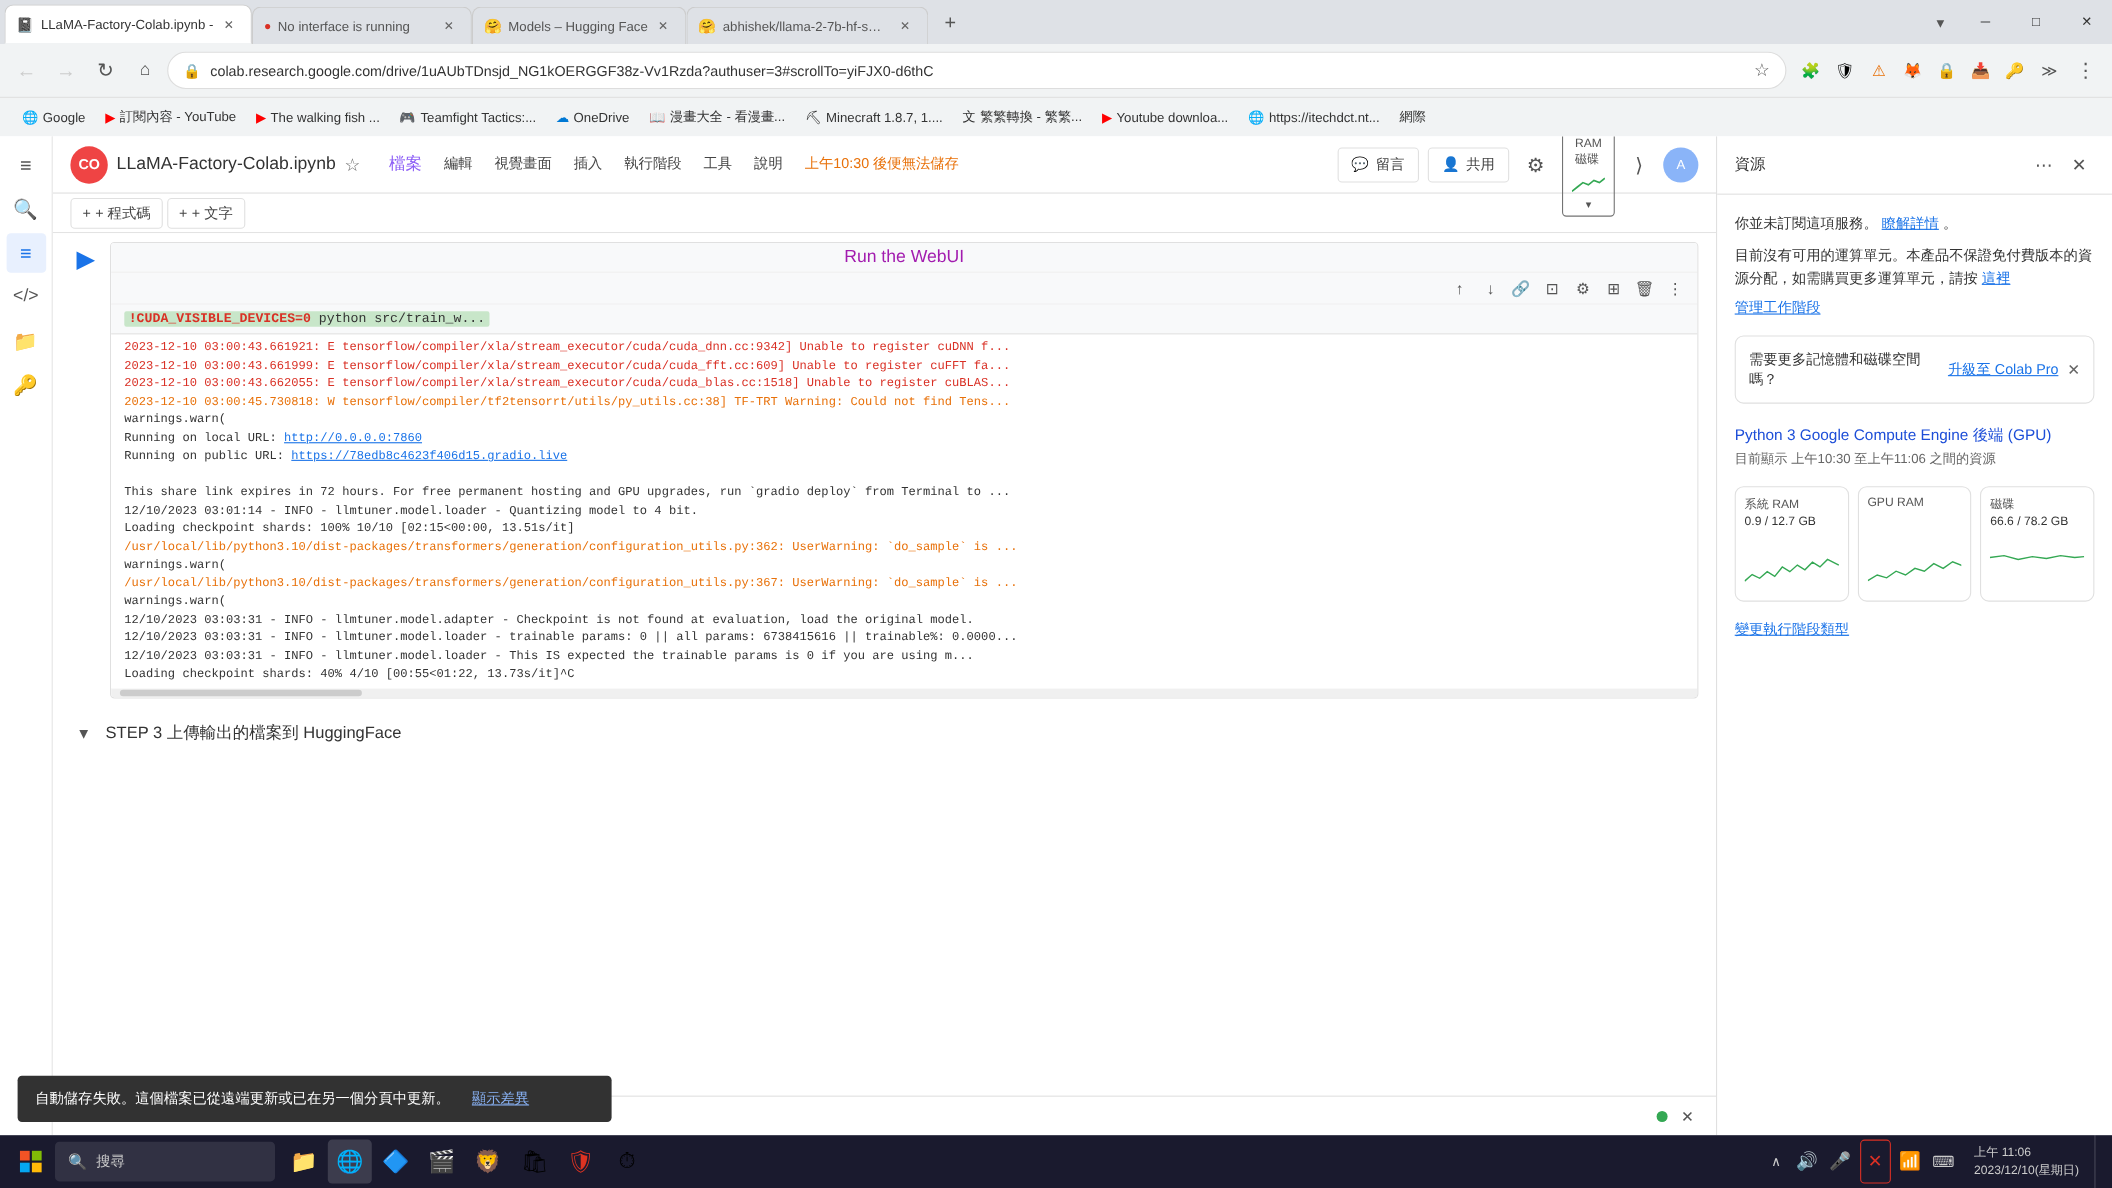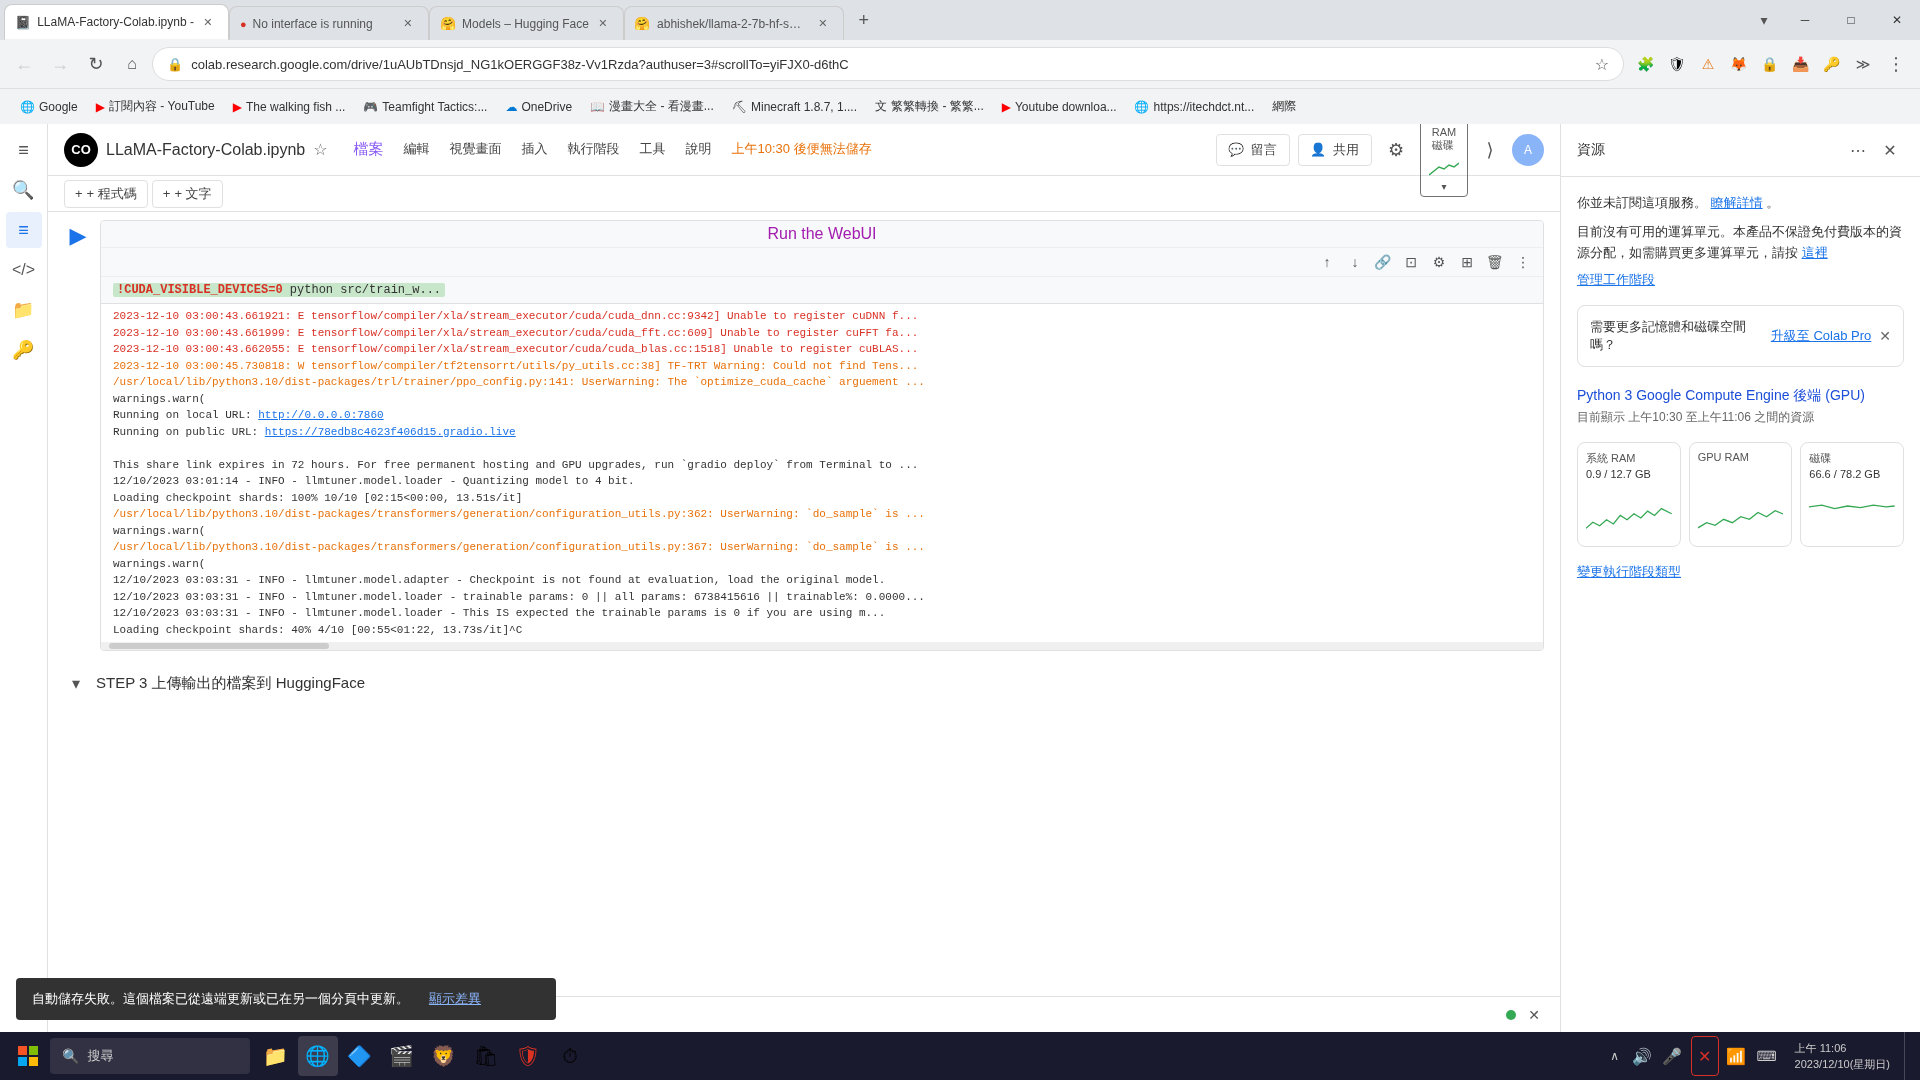--- a/index.html
+++ b/index.html
@@ -129,21 +129,21 @@
       <div style="width:36px; height:36px; border-radius:4px; display:flex; align-items:center; justify-content:center; cursor:pointer; color:#555; font-size:18px;">🔍</div>
       <div style="width:36px; height:36px; border-radius:4px; display:flex; align-items:center; justify-content:center; cursor:pointer; color:#1a73e8; font-size:18px; background:#e8f0fe;">≡</div>
       <div style="width:36px; height:36px; border-radius:4px; display:flex; align-items:center; justify-content:center; cursor:pointer; color:#555; font-size:16px;">&lt;/&gt;</div>
       <div style="width:36px; height:36px; border-radius:4px; display:flex; align-items:center; justify-content:center; cursor:pointer; color:#555; font-size:18px;">📁</div>
       <div style="width:36px; height:36px; border-radius:4px; display:flex; align-items:center; justify-content:center; cursor:pointer; color:#555; font-size:18px;">🔑</div>
     </div>
 
     <div style="flex:1; display:flex; flex-direction:column; overflow:hidden; background:#fff;">
 
       <div style="display:flex; align-items:center; height:52px; padding:0 16px; border-bottom:1px solid #e0e0e0; gap:8px;">
-        <div style="width:34px; height:34px; background:#000000; border-radius:50%; display:flex; align-items:center; justify-content:center; color:white; font-weight:bold; font-size:13px; flex-shrink:0;">
+        <div style="width:34px; height:34px; background:#ef4444; border-radius:50%; display:flex; align-items:center; justify-content:center; color:white; font-weight:bold; font-size:13px; flex-shrink:0;">
           <span>CO</span>
         </div>
         <span style="font-size:16px; color:#333; font-weight:400;">LLaMA-Factory-Colab.ipynb</span>
         <span style="color:#666; font-size:16px; cursor:pointer;">☆</span>
 
         <div style="display:flex; gap:0; margin-left:8px;">
           <div style="padding:6px 10px; font-size:15px; color:#8b5cf6; cursor:pointer; border-radius:4px;text-align:center;">檔案</div>
           <div style="padding:6px 10px; font-size:13px; color:#444; cursor:pointer; border-radius:4px;">編輯</div>
           <div style="padding:6px 10px; font-size:13px; color:#444; cursor:pointer; border-radius:4px;">視覺畫面</div>
           <div style="padding:6px 10px; font-size:13px; color:#444; cursor:pointer; border-radius:4px;">插入</div>
@@ -222,21 +222,20 @@
                   <span style="color:#d93025; font-weight:bold;">!CUDA_VISIBLE_DEVICES=0</span>
                   <span style="color:#333;">   python  src/train_w...</span>
                 </span>
               </div>
 
               <div style="background:#fff; border-top:1px solid #e0e0e0; padding:4px 12px; font-family:'Courier New',monospace; font-size:11px; max-height:340px; overflow:hidden;">
                 <div style="color:#d93025; white-space:nowrap; overflow:hidden; text-overflow:ellipsis; line-height:1.5;">2023-12-10 03:00:43.661921: E tensorflow/compiler/xla/stream_executor/cuda/cuda_dnn.cc:9342] Unable to register cuDNN f...</div>
                 <div style="color:#d93025; white-space:nowrap; overflow:hidden; text-overflow:ellipsis; line-height:1.5;">2023-12-10 03:00:43.661999: E tensorflow/compiler/xla/stream_executor/cuda/cuda_fft.cc:609] Unable to register cuFFT fa...</div>
                 <div style="color:#d93025; white-space:nowrap; overflow:hidden; text-overflow:ellipsis; line-height:1.5;">2023-12-10 03:00:43.662055: E tensorflow/compiler/xla/stream_executor/cuda/cuda_blas.cc:1518] Unable to register cuBLAS...</div>
                 <div style="color:#e8710a; white-space:nowrap; overflow:hidden; text-overflow:ellipsis; line-height:1.5;">2023-12-10 03:00:45.730818: W tensorflow/compiler/tf2tensorrt/utils/py_utils.cc:38] TF-TRT Warning: Could not find Tens...</div>
-                <div style="color:#e8710a; white-space:nowrap; overflow:hidden; text-overflow:ellipsis; line-height:1.5;">/usr/local/lib/python3.10/dist-packages/trl/trainer/ppo_config.py:141: UserWarning: The `optimize_cuda_cache` arguement ...</div>
                 <div style="color:#333; line-height:1.5;">  warnings.warn(</div>
                 <div style="color:#333; line-height:1.5;">Running on local URL:   <span style="color:#1a73e8; text-decoration:underline; cursor:pointer;">http://0.0.0.0:7860</span></div>
                 <div style="color:#333; line-height:1.5;">Running on public URL:  <span style="color:#1a73e8; text-decoration:underline; cursor:pointer;">https://78edb8c4623f406d15.gradio.live</span></div>
                 <div style="line-height:1.5;">&nbsp;</div>
                 <div style="color:#333; white-space:nowrap; overflow:hidden; text-overflow:ellipsis; line-height:1.5;">This share link expires in 72 hours. For free permanent hosting and GPU upgrades, run `gradio deploy` from Terminal to ...</div>
                 <div style="color:#333; white-space:nowrap; overflow:hidden; text-overflow:ellipsis; line-height:1.5;">12/10/2023 03:01:14 - INFO - llmtuner.model.loader - Quantizing model to 4 bit.</div>
                 <div style="color:#333; white-space:nowrap; overflow:hidden; text-overflow:ellipsis; line-height:1.5;">Loading checkpoint shards: 100% 10/10 [02:15&lt;00:00, 13.51s/it]</div>
                 <div style="color:#e8710a; white-space:nowrap; overflow:hidden; text-overflow:ellipsis; line-height:1.5;">/usr/local/lib/python3.10/dist-packages/transformers/generation/configuration_utils.py:362: UserWarning: `do_sample` is ...</div>
                 <div style="color:#333; line-height:1.5;">  warnings.warn(</div>
                 <div style="color:#e8710a; white-space:nowrap; overflow:hidden; text-overflow:ellipsis; line-height:1.5;">/usr/local/lib/python3.10/dist-packages/transformers/generation/configuration_utils.py:367: UserWarning: `do_sample` is ...</div>

